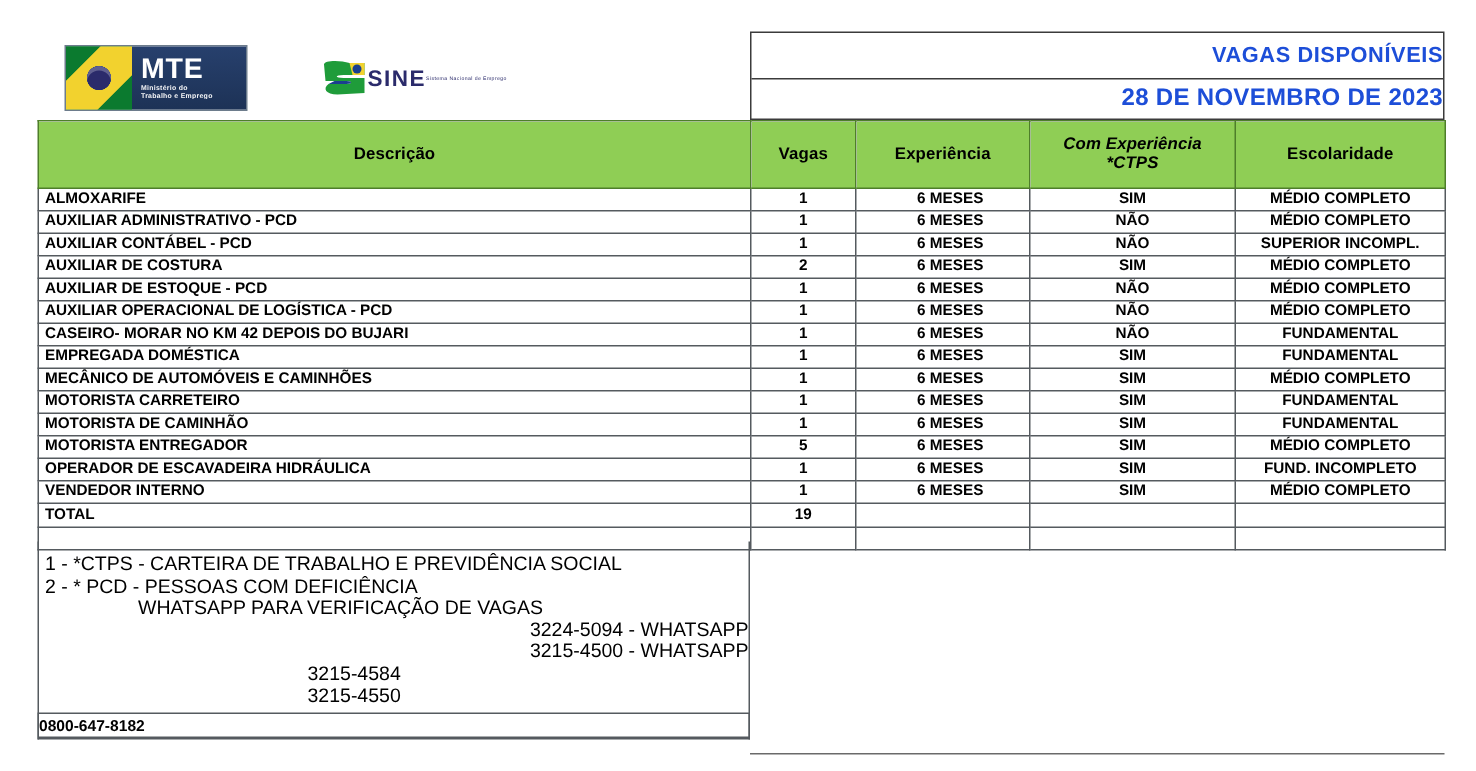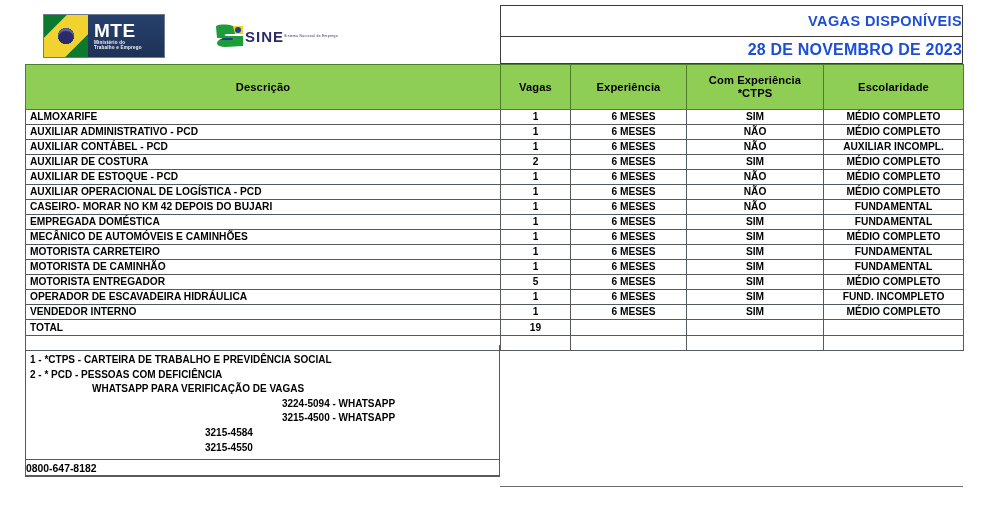--- a/index.html
+++ b/index.html
@@ -11,20 +11,21 @@
     width: 984px;
     height: 514px;
     font-family: "Liberation Sans", sans-serif;
     color: #000000;
     overflow: hidden;
   }
   .page {
     position: relative;
     width: 984px;
     height: 378px;
+    margin-top: 16px;
   }
 
   
   .logo-band {
     position: absolute;
     left: 25px;
     top: 8px;
     width: 474px;
     height: 56px;
     display: flex;
@@ -166,44 +167,44 @@
 
   td.c-desc  { text-align: left; padding-left: 4px; }
   td.c-vagas { text-align: center; }
   td.c-exp   { text-align: center; padding-left: 10px; }
   td.c-ctps  { text-align: center; }
   td.c-esc   { text-align: center; }
 
   tr.total-row td { height: 15px; line-height: 15px; }
   tr.blank-row td { height: 14px; }
 
-  .hdr-two-line { line-height: 13px; }
+  .hdr-two-line { line-height: 13px; font-style: italic; }
 
   
   .notes {
     position: absolute;
     left: 25px;
     top: 345px;
     width: 475px;
     box-sizing: border-box;
     border-left: 1px solid #555a5f;
     border-right: 1px solid #555a5f;
     border-bottom: 1px solid #555a5f;
     height: 132px;
     padding: 8px 0 0 4px;
   }
   .note-line {
-    font-size: 10px;
-    font-weight: bold;
+    font-size: 13px;
+    font-weight: normal;
     line-height: 14.6px;
     white-space: nowrap;
     color: #000;
   }
   .note-line.indent-1 { padding-left: 62px; }
-  .note-line.indent-2 { padding-left: 148px; text-align: center; }
+  .note-line.indent-2 { padding-left: 148px; text-align: right; }
   .note-line.indent-3 { padding-left: 175px; }
 
   .phone-final {
     position: absolute;
     left: 25px;
     top: 459px;
     width: 475px;
     box-sizing: border-box;
     border-top: 1px solid #555a5f;
     border-left: 1px solid #555a5f;
@@ -292,21 +293,21 @@
           <td class="c-vagas">1</td>
           <td class="c-exp">6 MESES</td>
           <td class="c-ctps">NÃO</td>
           <td class="c-esc">MÉDIO COMPLETO</td>
         </tr>
         <tr>
           <td class="c-desc">AUXILIAR CONTÁBEL - PCD</td>
           <td class="c-vagas">1</td>
           <td class="c-exp">6 MESES</td>
           <td class="c-ctps">NÃO</td>
-          <td class="c-esc">AUXILIAR INCOMPL.</td>
+          <td class="c-esc">SUPERIOR INCOMPL.</td>
         </tr>
         <tr>
           <td class="c-desc">AUXILIAR DE COSTURA</td>
           <td class="c-vagas">2</td>
           <td class="c-exp">6 MESES</td>
           <td class="c-ctps">SIM</td>
           <td class="c-esc">MÉDIO COMPLETO</td>
         </tr>
         <tr>
           <td class="c-desc">AUXILIAR DE ESTOQUE - PCD</td>

